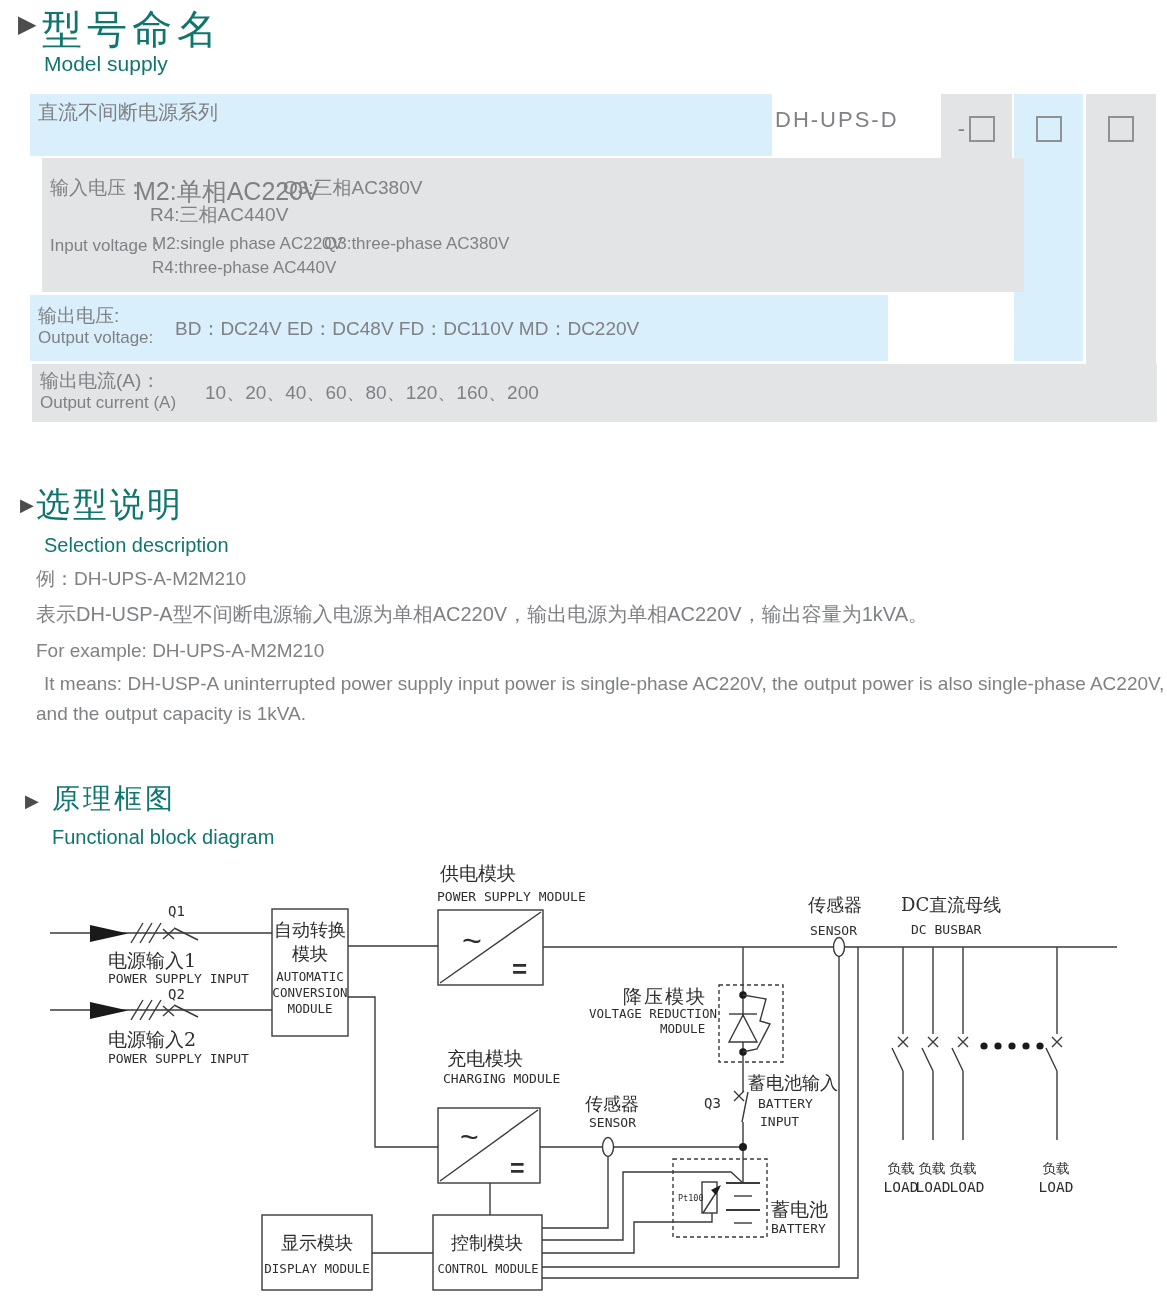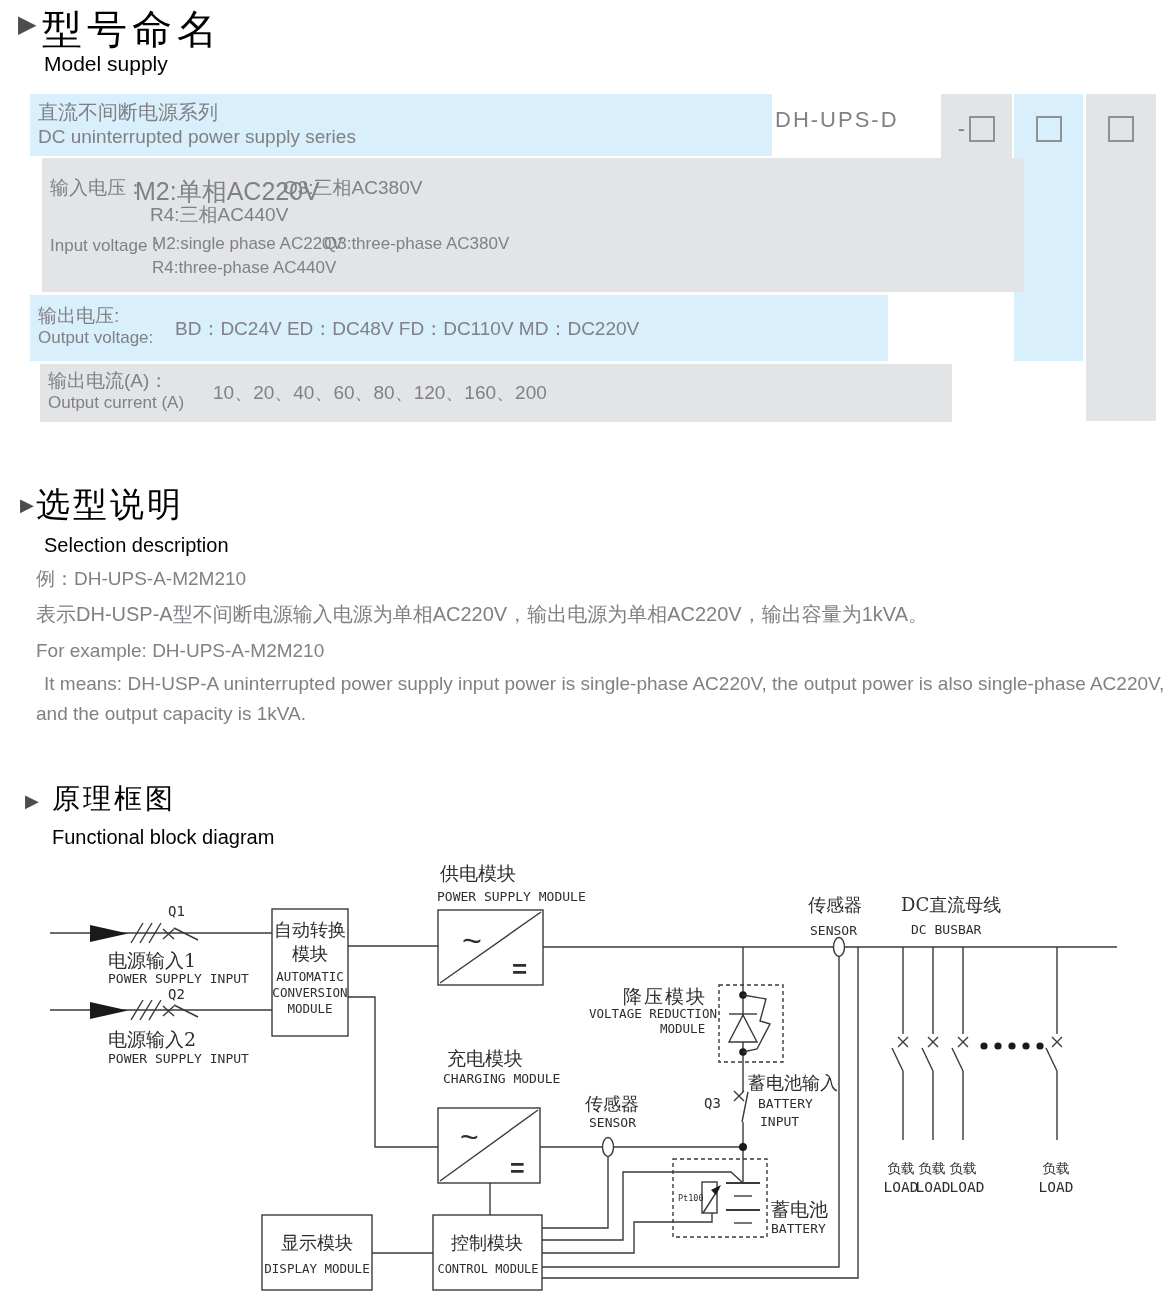--- a/index.html
+++ b/index.html
@@ -1,21 +1,21 @@
 <!DOCTYPE html>
 <html><head>
 <meta charset="utf-8">
 <style>
   html,body{margin:0;padding:0;}
   body{
     width:1167px;height:1308px;position:relative;background:#ffffff;
     font-family:"Liberation Sans",sans-serif;overflow:hidden;
   }
   .abs{position:absolute;white-space:nowrap;}
-  .cyan{color:#000000;}
+  .cyan{color:#0f766e;}
   .gray{color:#7f8185;}
   .marker{color:#4d4d4f;}
   
   .blk{position:absolute;}
   .bg-blue{background:#d9effb;}
   .bg-gray{background:#e3e4e5;}
   .slot-row{display:flex;align-items:center;justify-content:center;gap:4px;padding-top:22px;}
   .slot-box{width:22px;height:22px;border:2px solid #8f9194;background:transparent;flex:0 0 auto;}
   .slot-dash{font-size:22px;color:#808285;line-height:22px;}
   svg text{fill:#2e2e30;}
@@ -24,21 +24,20 @@
 </style>
 </head>
 <body>
 
 <div class="abs marker" style="left:18px;top:10px;font-size:24px;">▶</div>
 <div class="abs cyan" style="left:42px;top:2px;font-size:40px;letter-spacing:5px;">型号命名</div>
 <div class="abs cyan" style="left:44px;top:52px;font-size:21px;">Model supply</div>
 
 <div class="blk bg-blue" style="left:30px;top:94px;width:742px;height:62px;">
   <div class="abs gray" style="left:8px;top:5px;font-size:20px;">直流不间断电源系列</div>
-  <div class="abs gray" style="left:8px;top:32px;font-size:19px;">DC uninterrupted power supply series</div>
   <div class="abs gray" style="left:745px;top:13px;font-size:22px;letter-spacing:2px;">DH-UPS-D</div>
 </div>
 
 <div class="blk bg-gray" style="left:941px;top:94px;width:71px;height:198px;">
   <div class="slot-row">
     <span class="slot-dash">-</span>
     <div class="slot-box"></div>
   </div>
 </div>
 <div class="blk bg-blue" style="left:1014px;top:94px;width:69px;height:267px;">
@@ -62,21 +61,21 @@
   <div class="abs gray" style="left:282px;top:76px;font-size:17px;">Q3:three-phase AC380V</div>
   <div class="abs gray" style="left:110px;top:100px;font-size:17px;">R4:three-phase AC440V</div>
 </div>
 
 <div class="blk bg-blue" style="left:30px;top:295px;width:858px;height:66px;">
   <div class="abs gray" style="left:8px;top:8px;font-size:19px;">输出电压:</div>
   <div class="abs gray" style="left:8px;top:33px;font-size:17px;">Output voltage:</div>
   <div class="abs gray" style="left:145px;top:21px;font-size:19px;">BD：DC24V  ED：DC48V  FD：DC110V  MD：DC220V</div>
 </div>
 
-<div class="blk bg-gray" style="left:40px;top:364px;width:912px;height:58px;text-align:center;">
+<div class="blk bg-gray" style="left:32px;top:364px;width:1125px;height:58px;text-align:center;">
   <div class="abs gray" style="left:8px;top:4px;font-size:19px;">输出电流(A)：</div>
   <div class="abs gray" style="left:8px;top:29px;font-size:17px;">Output current (A)</div>
   <div class="abs gray" style="left:173px;top:16px;font-size:19px;">10、20、40、60、80、120、160、200</div>
 </div>
 
 <div class="abs marker" style="left:20px;top:494px;font-size:18px;">▶</div>
 <div class="abs cyan" style="left:36px;top:482px;font-size:34px;letter-spacing:3px;">选型说明</div>
 <div class="abs cyan" style="left:44px;top:534px;font-size:20px;">Selection description</div>
 <div class="abs gray" style="left:36px;top:566px;font-size:19px;">例：DH-UPS-A-M2M210</div>
 <div class="abs gray" style="left:36px;top:601px;font-size:20px;">表示DH-USP-A型不间断电源输入电源为单相AC220V，输出电源为单相AC220V，输出容量为1kVA。</div>

